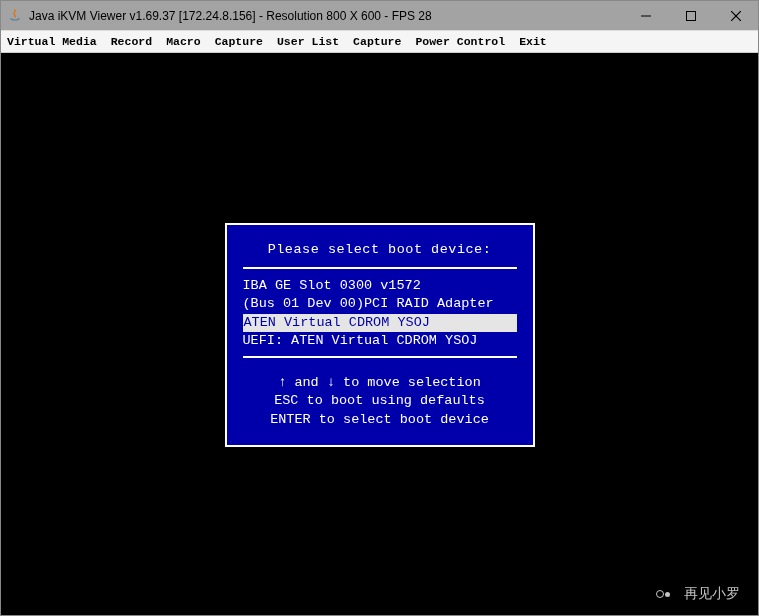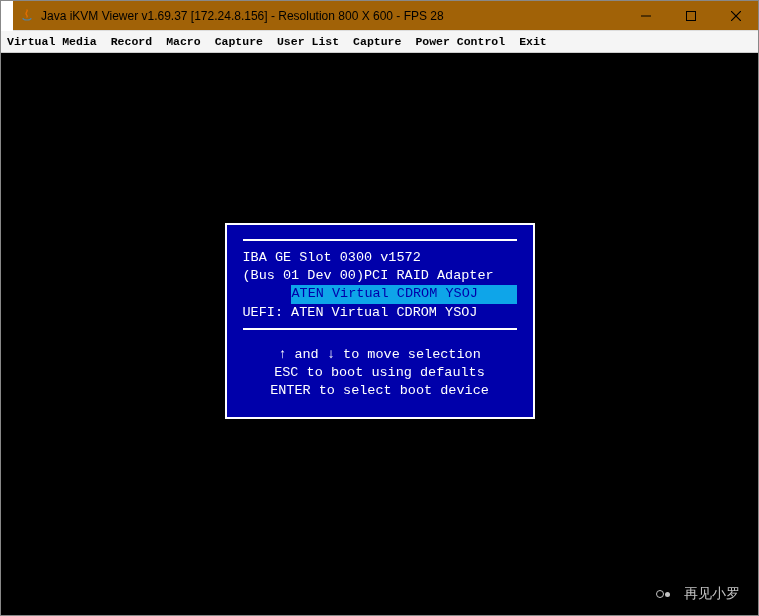--- a/index.html
+++ b/index.html
@@ -7,28 +7,27 @@
       width: 759px;
       height: 616px;
       font-family: "Segoe UI", Tahoma, sans-serif;
       background: #f0f0f0;
       overflow: hidden;
       position: relative;
     }
     .window { width: 100%; height: 100%; background: white; border: 1px solid #888; display: flex; flex-direction: column; }
     .titlebar {
       height: 30px;
-      background: #a16207;
+      background: #a3a3a3;
       display: flex;
       align-items: center;
       padding: 0 0 0 6px;
       font-size: 12px;
       color: #000;
       border-bottom: 1px solid #ddd;
-      margin-left: 12px;
     }
     .titlebar .java-icon { width: 16px; height: 16px; margin-right: 6px; display: inline-flex; align-items: center; justify-content: center; }
     .titlebar .title-text { flex: 1; }
     .win-controls { display: flex; height: 100%; }
     .win-btn { width: 45px; height: 30px; display: flex; align-items: center; justify-content: center; cursor: pointer; }
     .menubar {
       height: 22px;
       background: #f5f5f5;
       display: flex;
       align-items: center;
@@ -55,21 +54,21 @@
       font-family: "Courier New", monospace;
       font-size: 13.5px;
       color: #fff;
       width: 310px;
       line-height: 1.35;
     }
     .bios-title { text-align: center; margin: 6px 0 8px 0; letter-spacing: 0.5px; }
     .bios-sep { border-top: 2px solid #fff; margin: 4px 0 8px 0; }
     .bios-options { margin-bottom: 6px; }
     .bios-opt { display: block; white-space: pre; }
-    .bios-opt.selected { background: #0ea5e9; color: #0000aa; padding: 0 1px; margin-left: 48px; }
+    .bios-opt.selected { background: #e5e5e5; color: #0000aa; padding: 0 1px; }
     .bios-help { text-align: center; margin-top: 16px; }
     .watermark {
       position: absolute;
       right: 18px;
       bottom: 12px;
       color: #cfcfcf;
       font-size: 14px;
       display: flex;
       align-items: center;
       gap: 14px;
@@ -117,20 +116,21 @@
     <span>Macro</span>
     <span>Capture</span>
     <span>User List</span>
     <span>Capture</span>
     <span>Power Control</span>
     <span>Exit</span>
   </div>
 
   <div class="console">
     <div class="bios-box">
+      <div class="bios-title">Please select boot device:</div>
       <div class="bios-sep"></div>
       <div class="bios-options">
         <span class="bios-opt">IBA GE Slot 0300 v1572</span>
         <span class="bios-opt">(Bus 01 Dev 00)PCI RAID Adapter</span>
         <span class="bios-opt selected">ATEN Virtual CDROM YSOJ</span>
         <span class="bios-opt">UEFI: ATEN Virtual CDROM YSOJ</span>
       </div>
       <div class="bios-sep"></div>
       <div class="bios-help">
         <div>↑ and ↓ to move selection</div>

